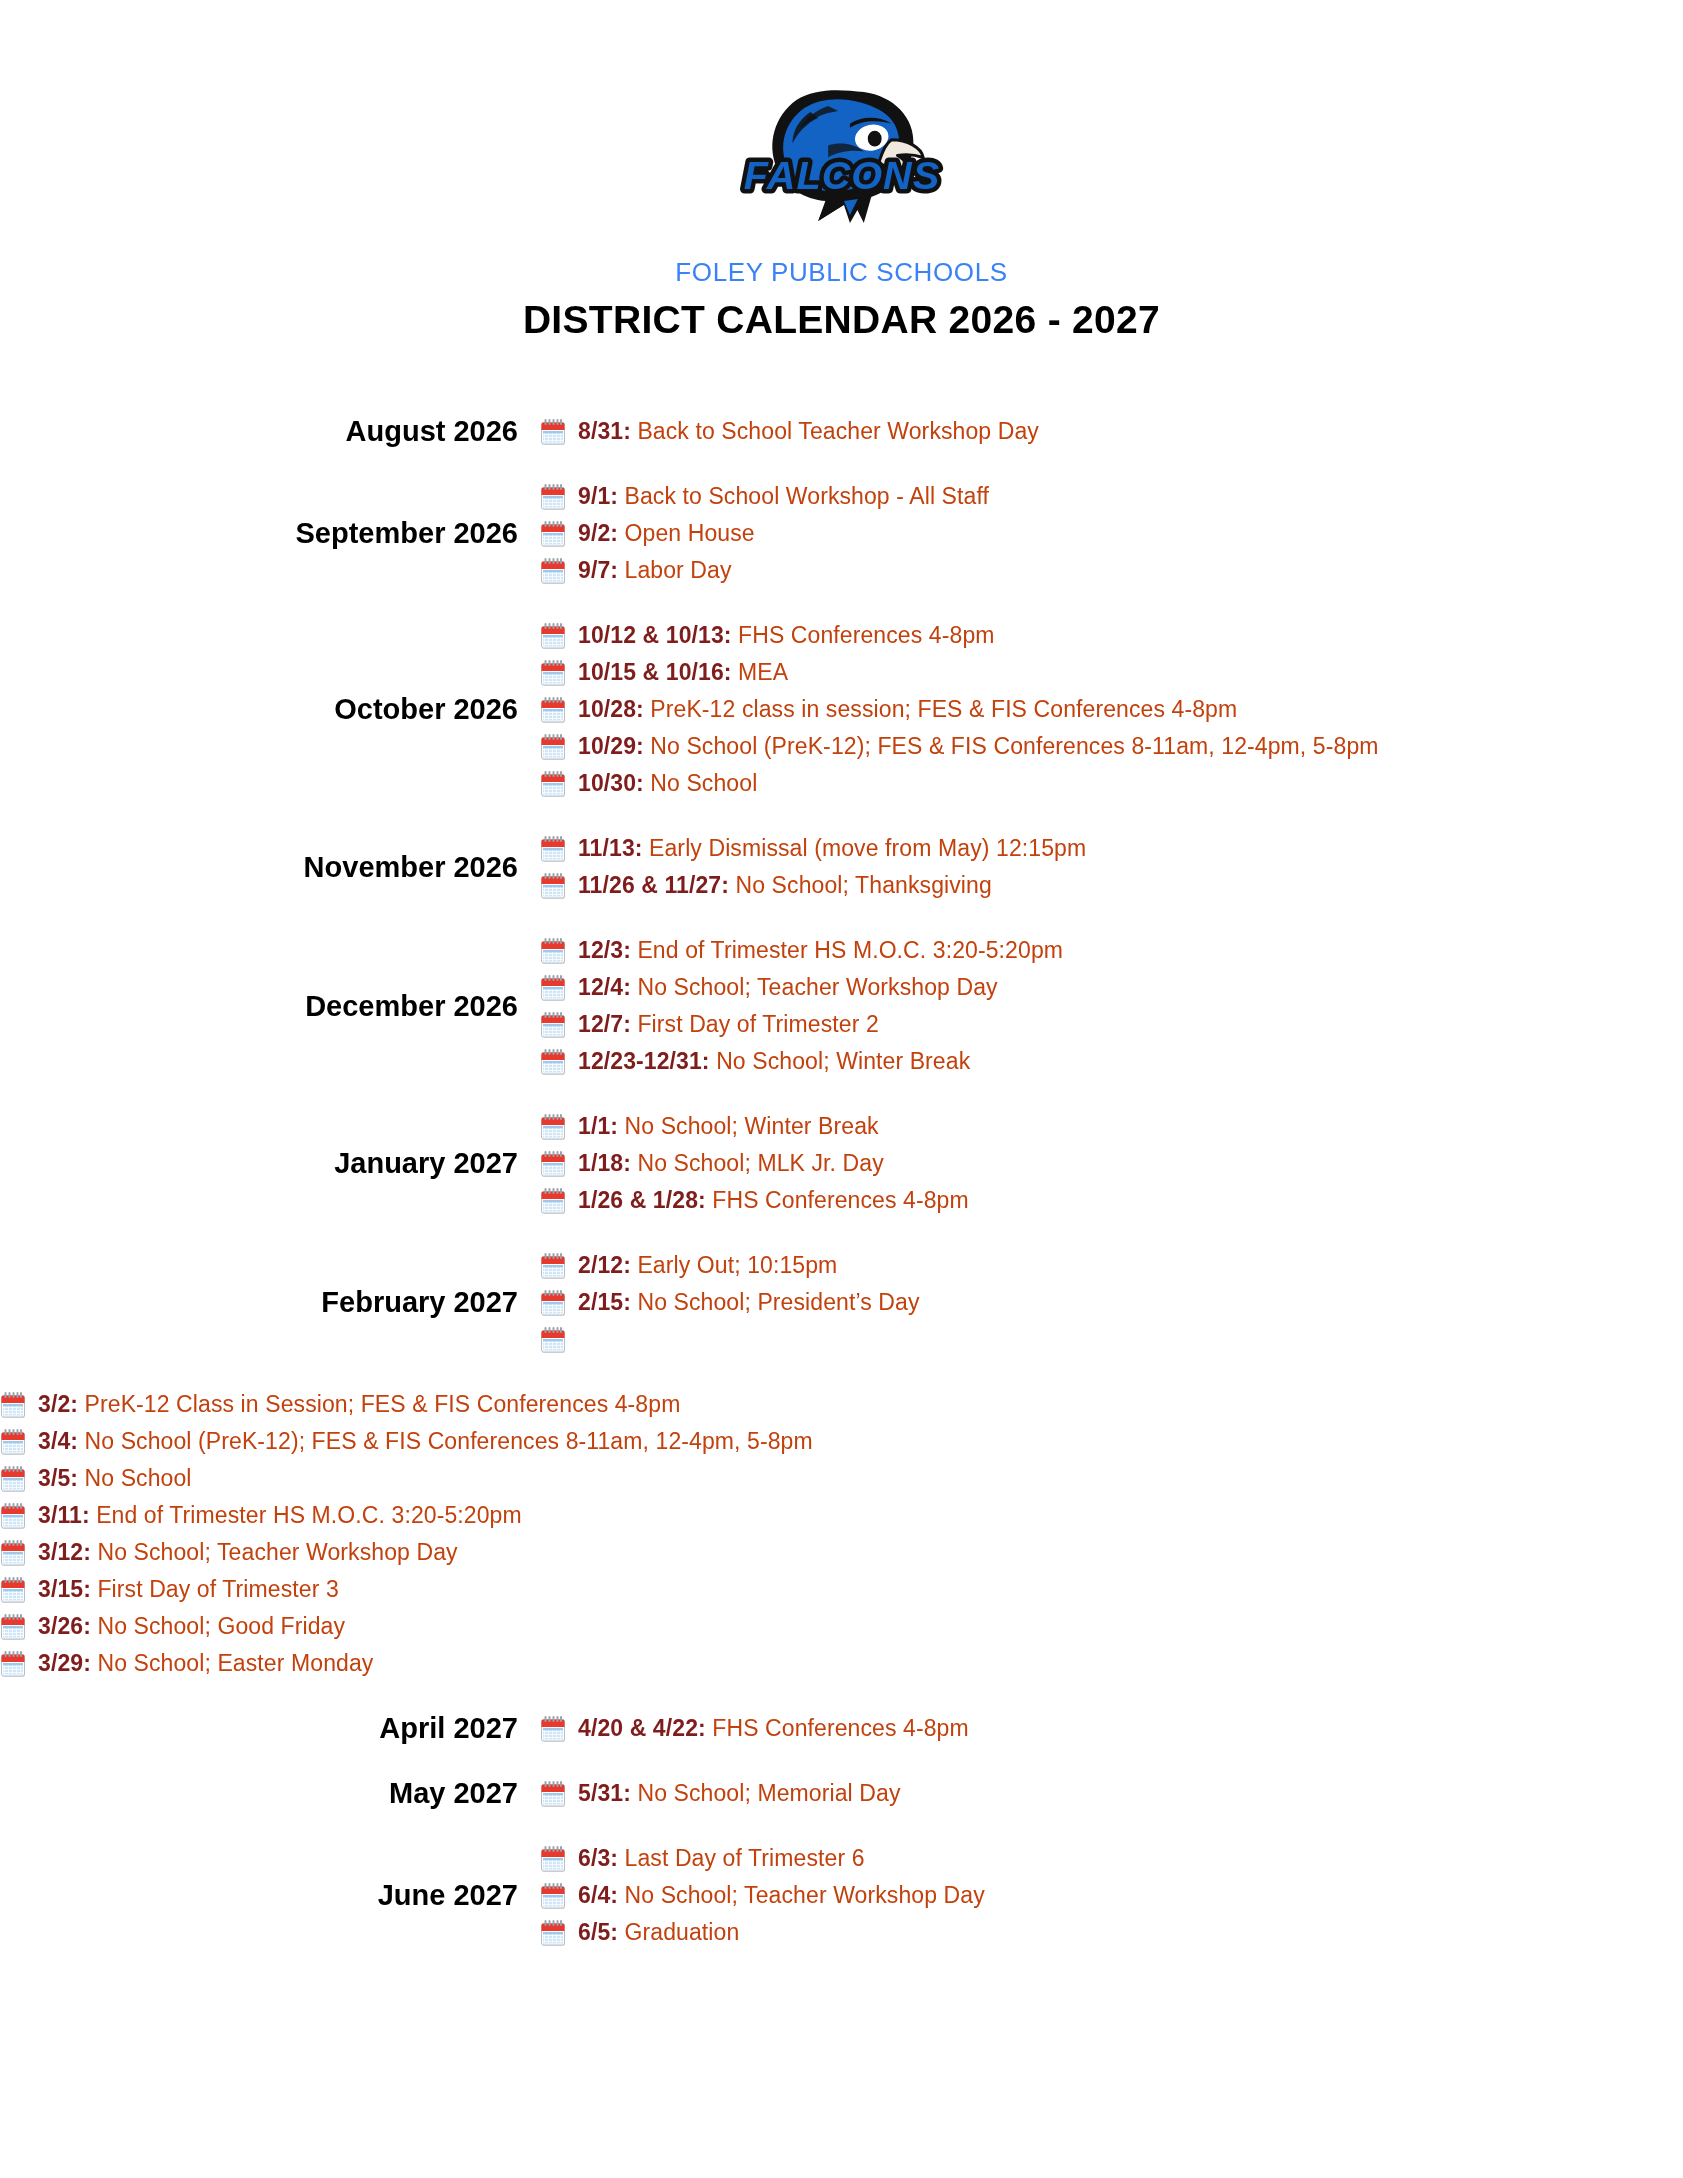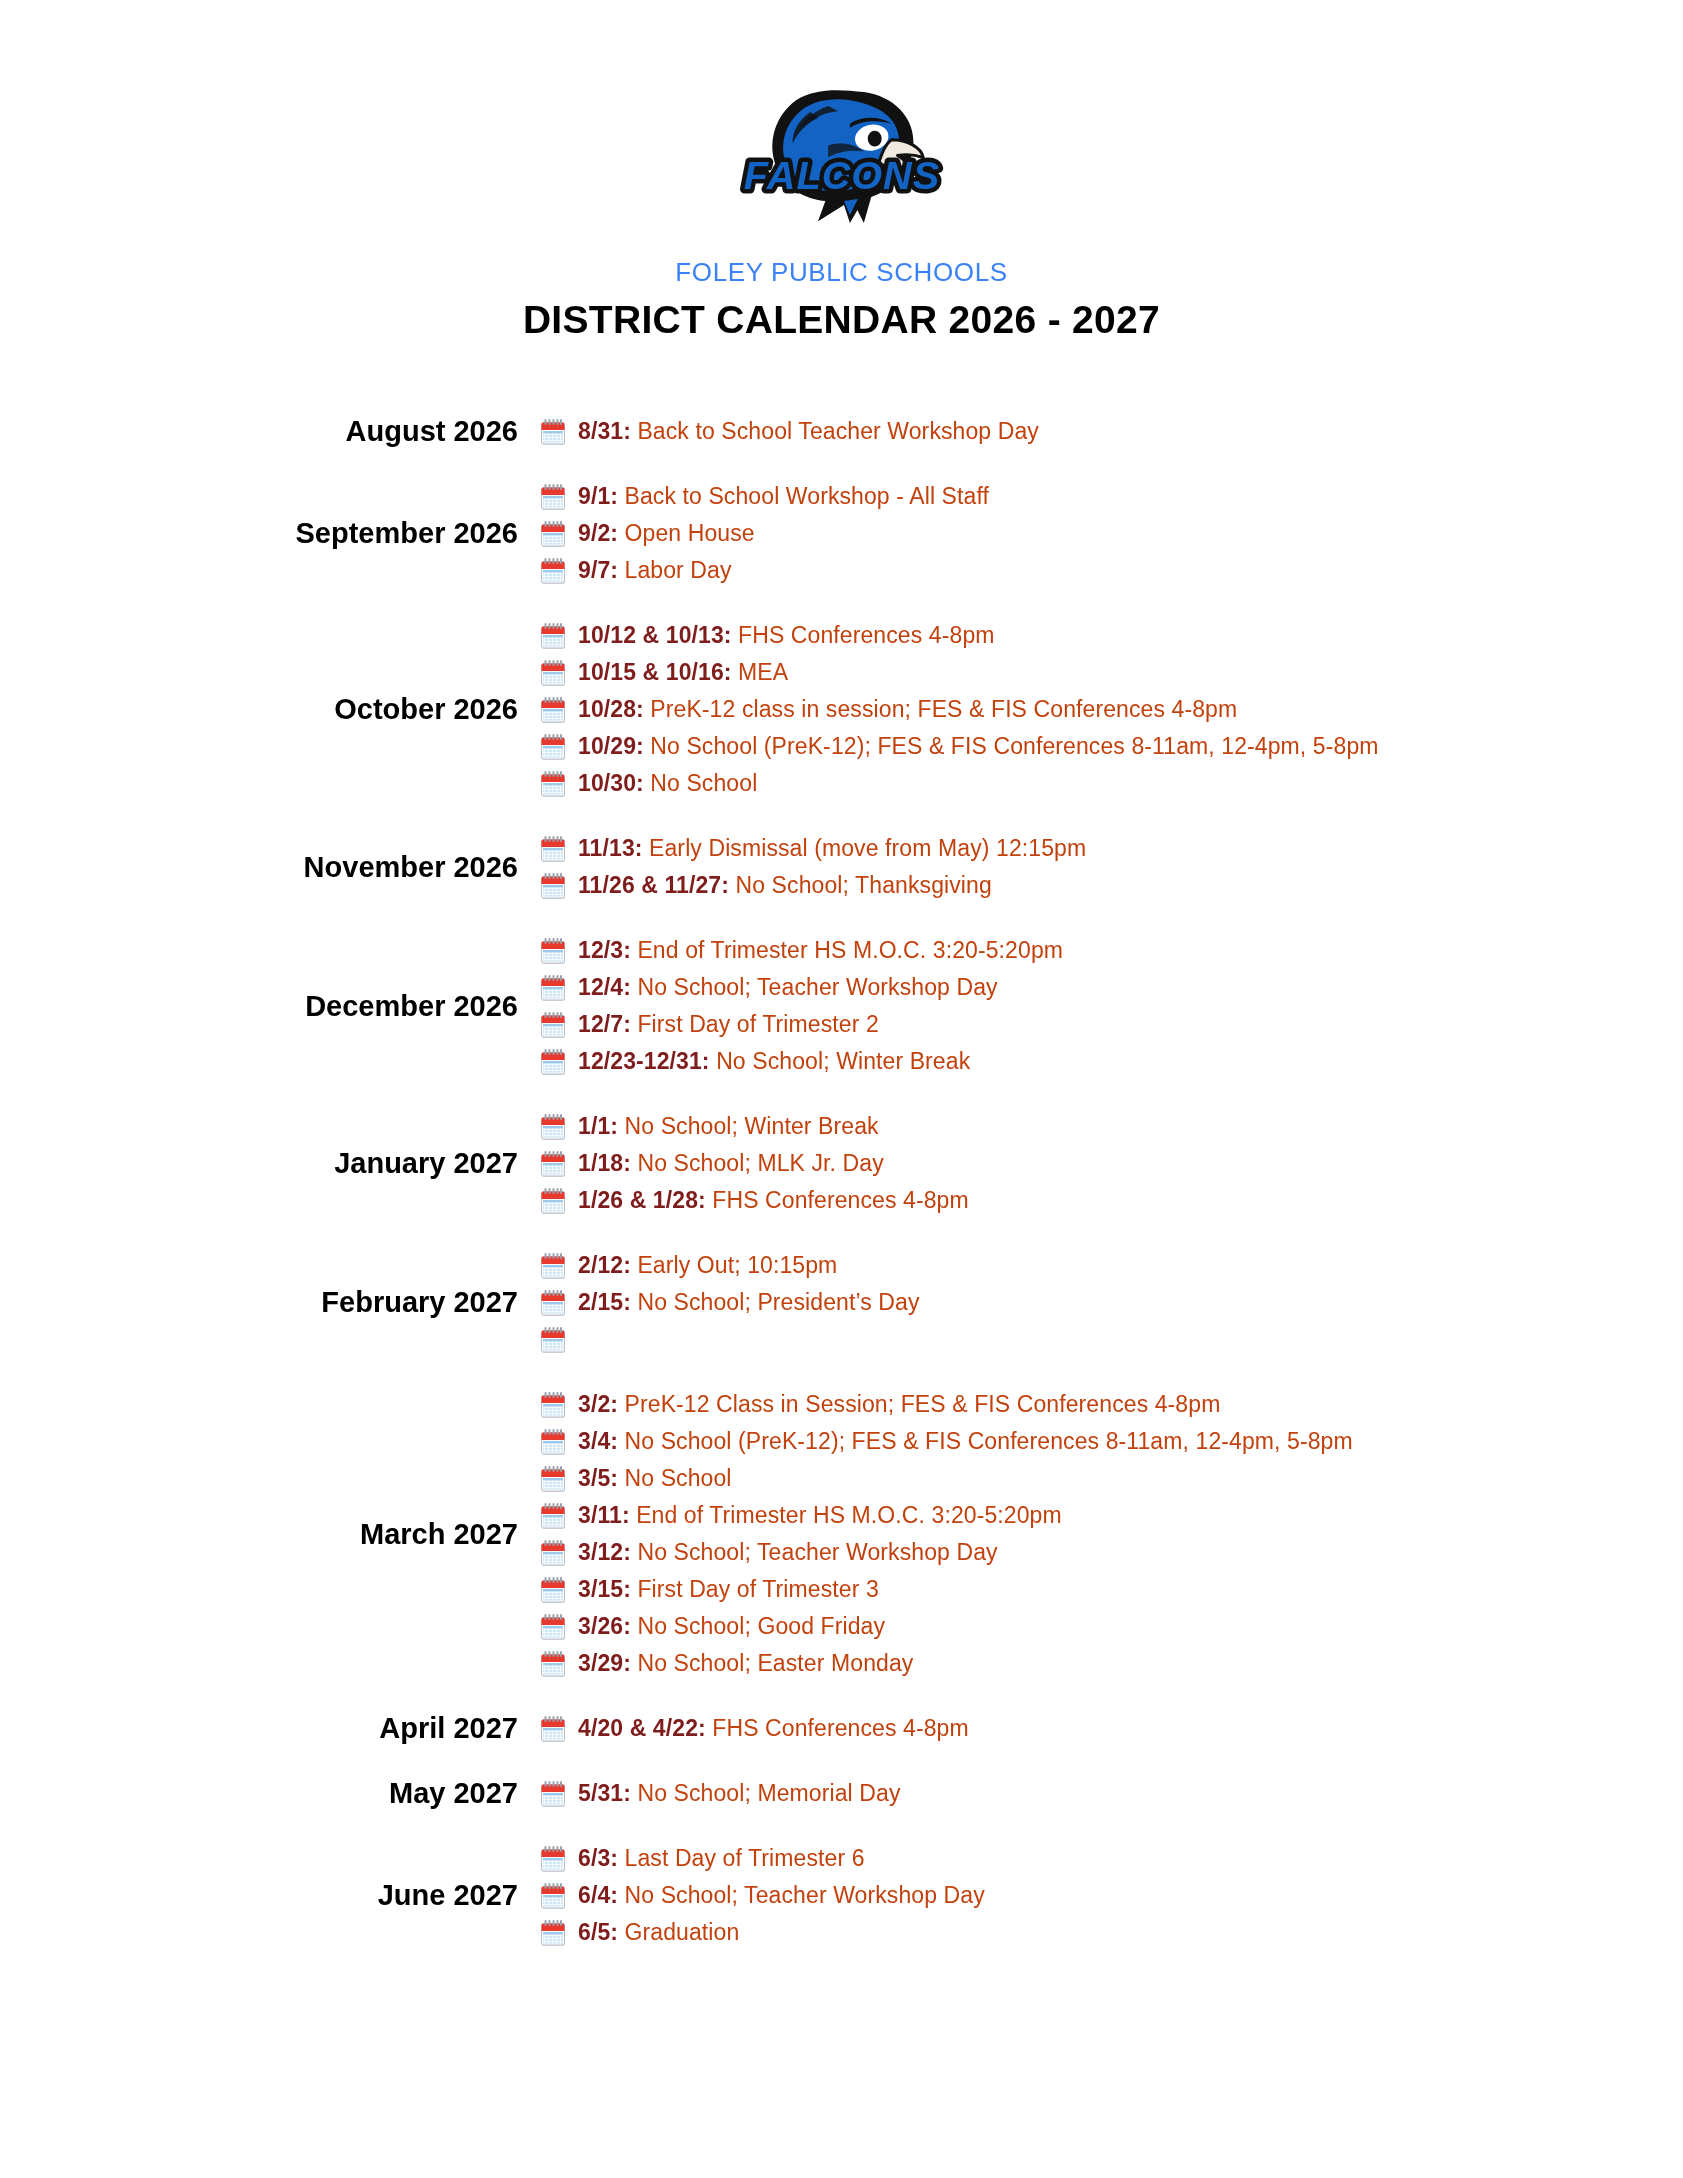--- a/index.html
+++ b/index.html
@@ -797,21 +797,20 @@
     <rect x="12.5" y="1" width="2" height="6" rx="1"></rect>
     <rect x="16.5" y="1" width="2" height="6" rx="1"></rect>
     <rect x="20" y="1" width="2" height="6" rx="1"></rect>
   </g>
 </svg>
             </span>
           </div>
         </div>
       </div>
       <div class="month-row">
-        <div class="month-label">March 2027</div>
         <div class="events">
           <div class="event">
             <span class="cal-icon">
 <svg width="27" height="29" viewBox="0 0 27 29">
   <rect x="2" y="5.5" width="23" height="21.5" rx="2" fill="#d9dde2"></rect>
   <rect x="1.5" y="4.5" width="23" height="21.5" rx="2" fill="#ffffff" stroke="#b9bfc6" stroke-width="1"></rect>
   <path d="M1.5 6.5a2 2 0 0 1 2-2h19a2 2 0 0 1 2 2v5.5h-23z" fill="#e8392e"></path>
   <rect x="3" y="13" width="20" height="11.5" fill="#cfe6f7"></rect>
   <g fill="#ffffff" opacity="0.95">
     <rect x="4" y="14" width="0.8" height="10"></rect>

